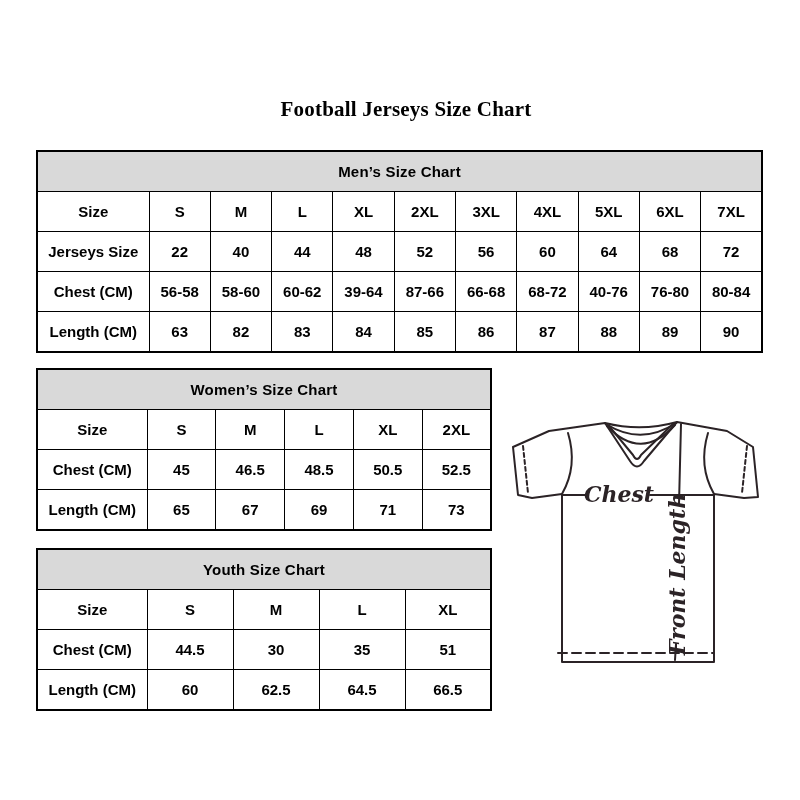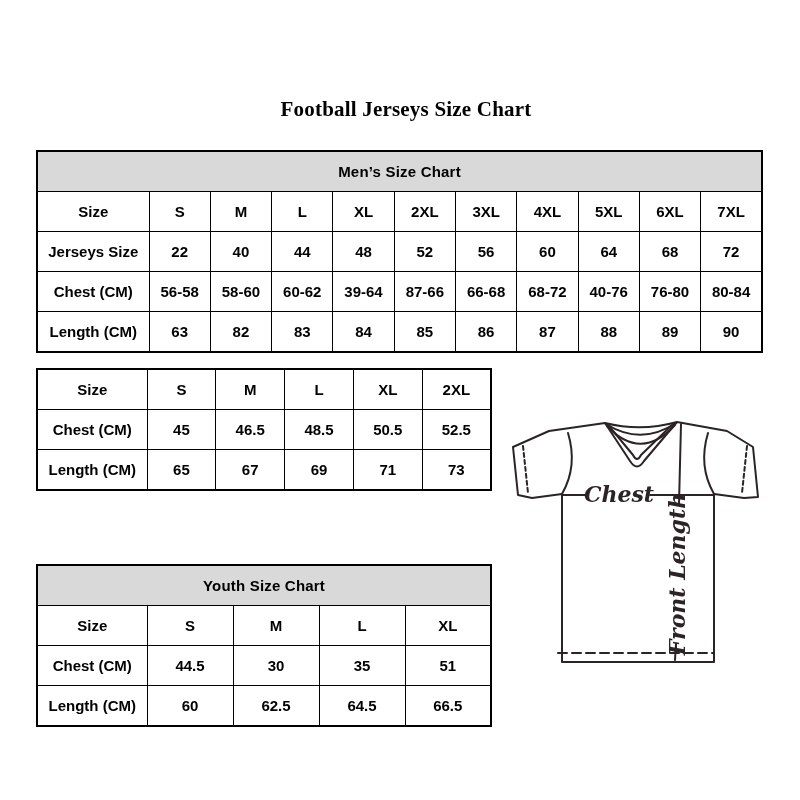--- a/index.html
+++ b/index.html
@@ -11,21 +11,21 @@
 
   table.sizetable{position:absolute;border-collapse:collapse;table-layout:fixed;
                   border:2px solid #000;}
   table.sizetable td{border:1px solid #000;height:39px;text-align:center;
                      vertical-align:middle;font-size:15px;font-weight:bold;
                      padding:0;overflow:hidden;}
   td.thead{background:#d9d9d9;font-size:17px;letter-spacing:.2px;}
 
   #men-table{left:36px;top:150px;width:727px;}
   #women-table{left:36px;top:368px;width:456px;}
-  #youth-table{left:36px;top:548px;width:456px;margin-top:16px;}
+  #youth-table{left:36px;top:548px;width:456px;}
 
   #jersey{position:absolute;left:495px;top:408px;width:280px;height:262px;}
   .jline{stroke:#2b2326;fill:none;stroke-width:2;stroke-linejoin:round;stroke-linecap:round;}
   .jtext{font-family:"DejaVu Serif",serif;font-style:italic;font-weight:bold;
          font-size:22px;fill:#2b2326;}
 </style>
 </head>
 <body>
 
 <div id="page">
@@ -109,20 +109,23 @@
     <colgroup>
       <col style="width:110px">
         <col>
         <col>
         <col>
         <col>
         <col>
     </colgroup>
     <tbody>
       <tr>
+        <td class="thead" colspan="6">Women’s Size Chart</td>
+      </tr>
+      <tr>
         <td>Size</td>
         <td>S</td>
         <td>M</td>
         <td>L</td>
         <td>XL</td>
         <td>2XL</td>
       </tr>
       <tr>
         <td>Chest (CM)</td>
         <td>45</td>

